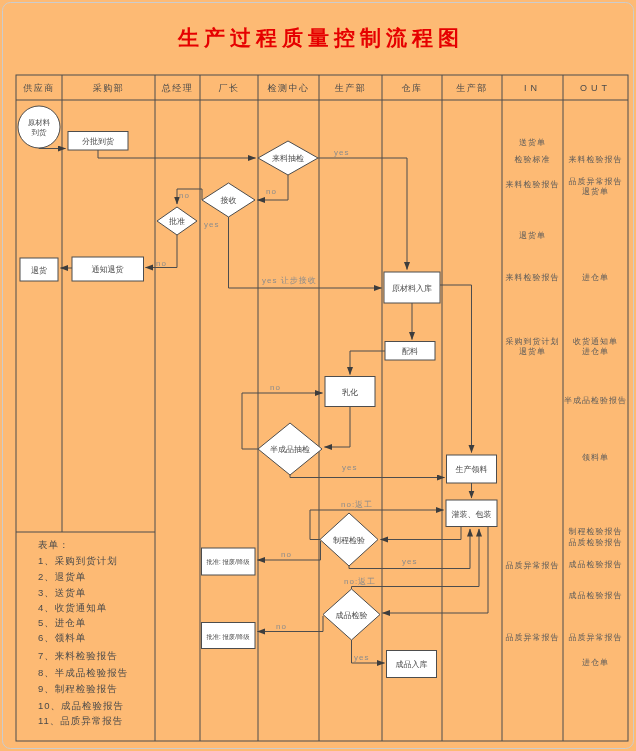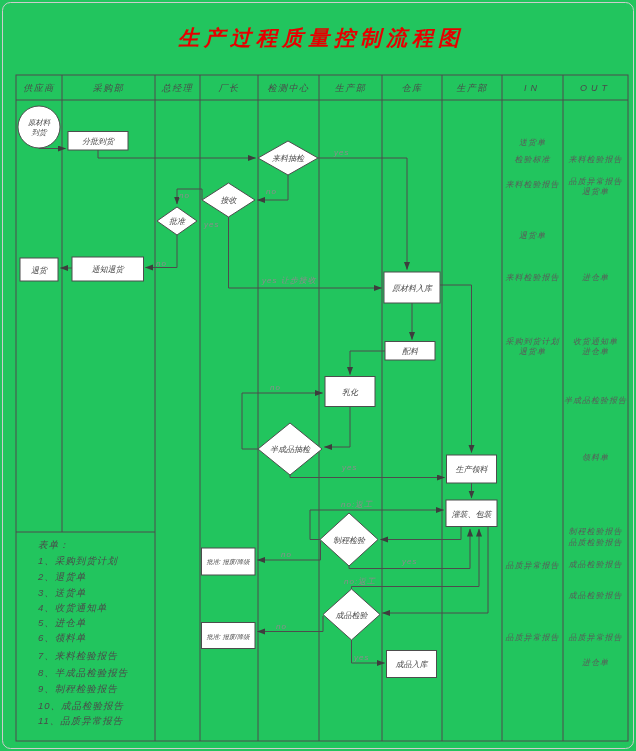--- a/index.html
+++ b/index.html
@@ -1,20 +1,19 @@
 <!DOCTYPE html>
 <html><head>
 <meta charset="utf-8">
 <style>
   html,body{margin:0;padding:0;background:#fff;}
   .stage{
-    position:relative;width:636px;height:751px;background:#22c55e;
+    position:relative;width:636px;height:751px;background:#fdba74;
     font-family:"Liberation Sans","DejaVu Sans",sans-serif;
     overflow:hidden;
-    font-style:italic;
   }
   svg text{font-family:"Liberation Sans","DejaVu Sans",sans-serif;}
   .node-text{fill:#4a4a4a;}
   .grid{stroke:#4d4d4d;stroke-width:1;fill:none;}
   .shape{stroke:#4d4d4d;stroke-width:1;fill:#ffffff;}
   .edge{stroke:#4d4d4d;stroke-width:1;fill:none;}
   .lbl{fill:#8c8c8c;}
   .doc{fill:#5a5a5a;}
 </style>
 </head>

